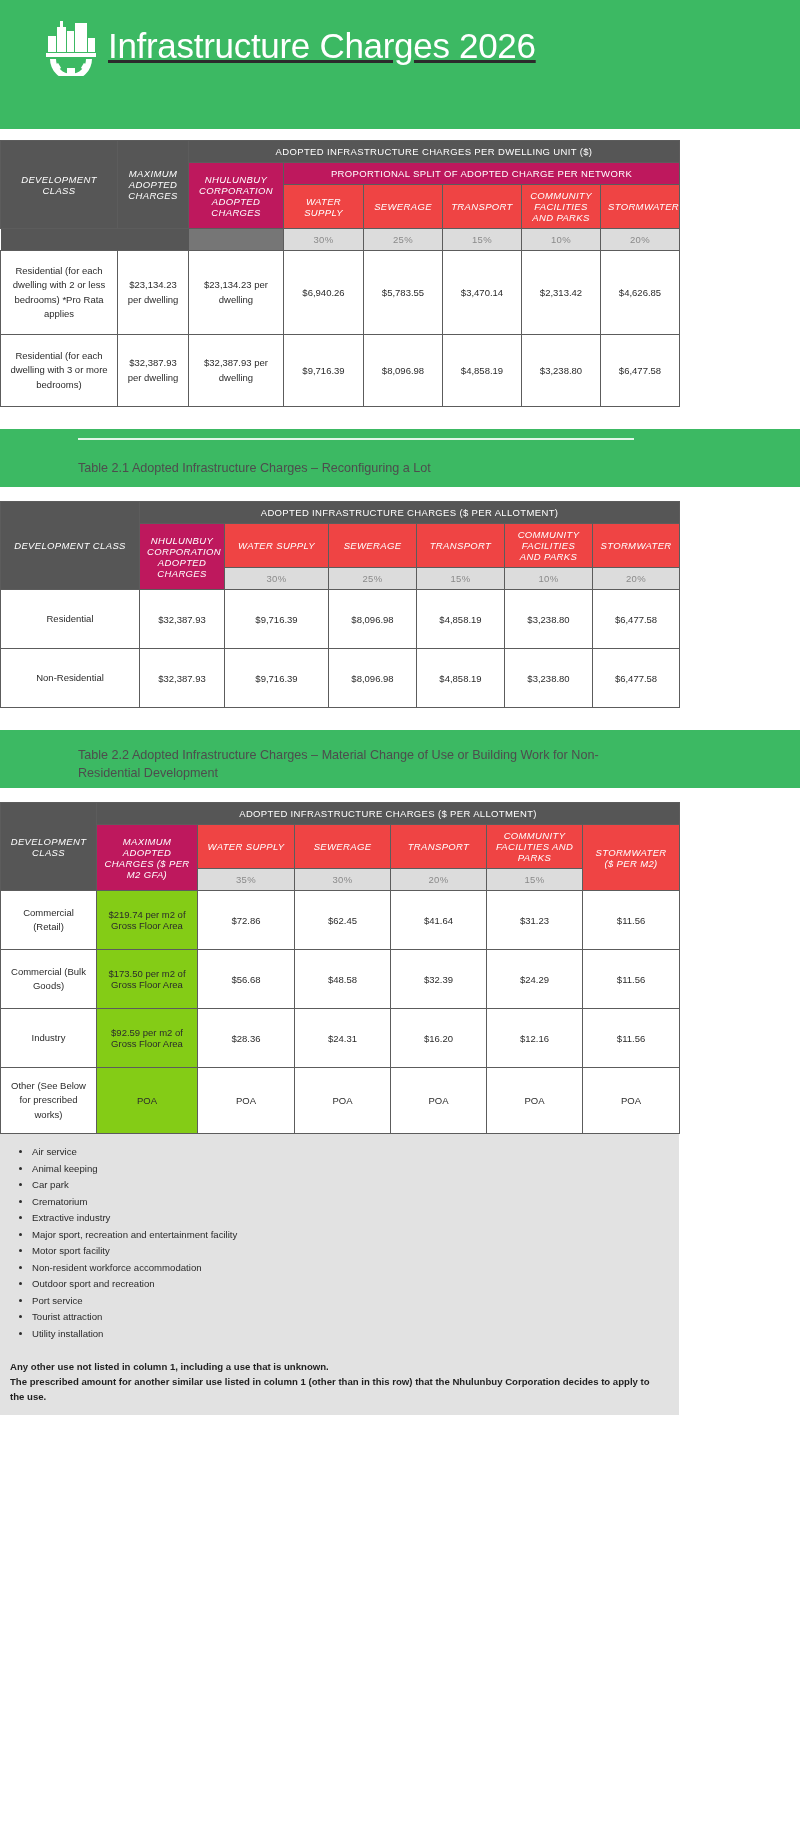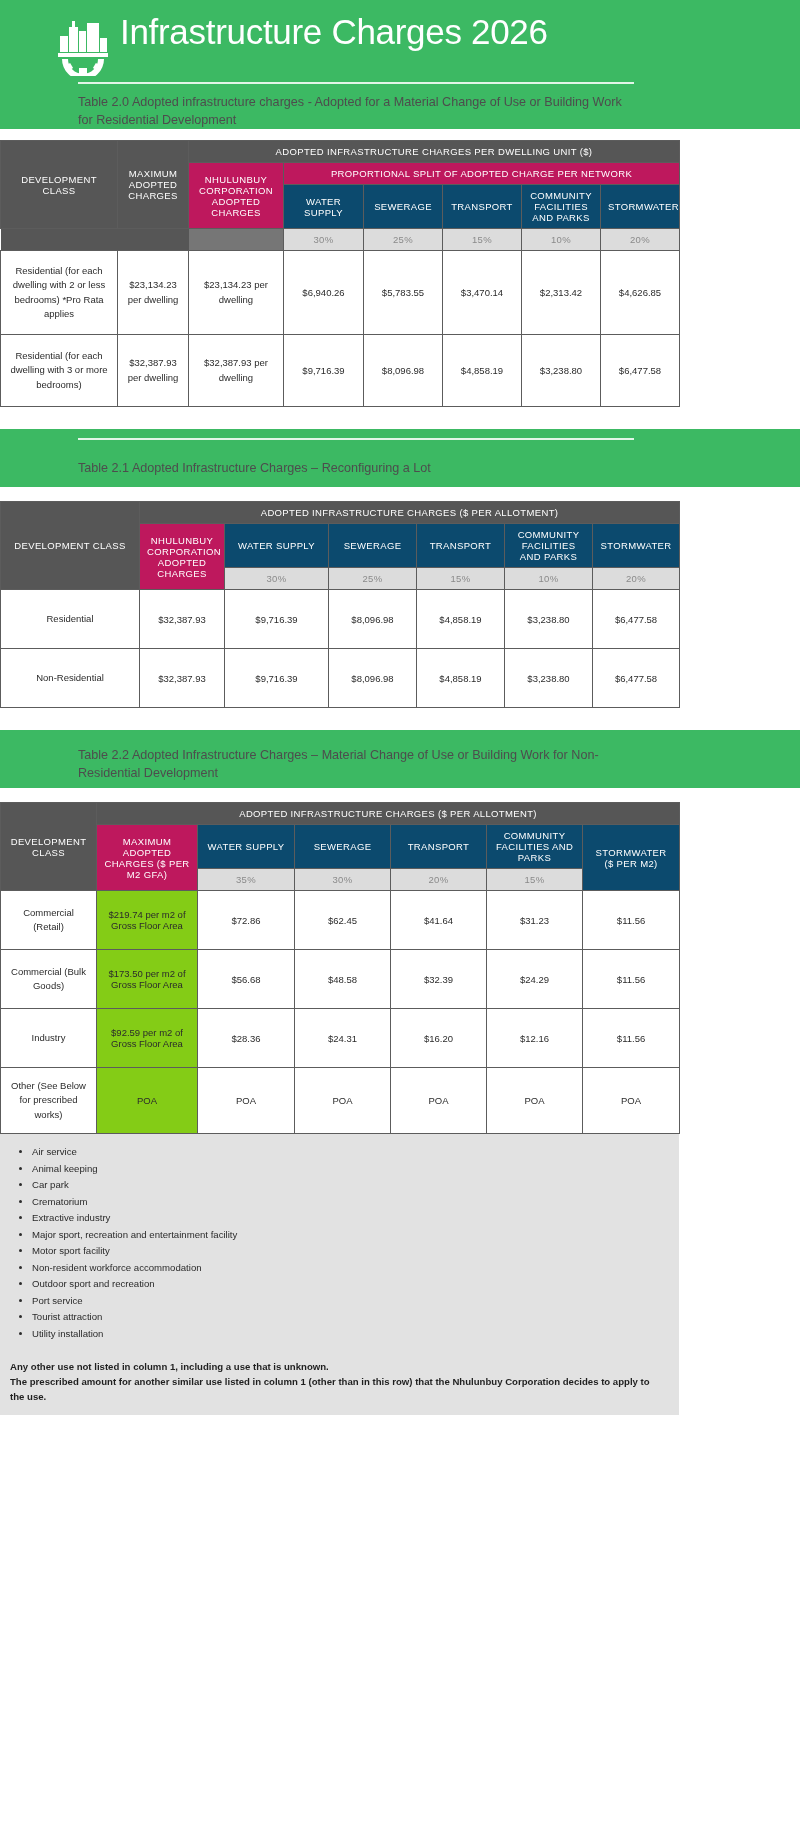--- a/index.html
+++ b/index.html
@@ -23,21 +23,23 @@
   }
   .banner-main {
     height: 129px;
     display: flex;
     flex-direction: column;
     justify-content: flex-start;
     padding: 14px 0 0 0;
   }
   .title-row {
     display: flex;
-    padding-left: 52px;
+    align-items: center;
+    padding-left: 40px;
+    text-decoration: underline;
   }
   .logo {
     width: 62px;
     height: 62px;
     flex: 0 0 62px;
     margin-right: 6px;
     position: relative;
   }
   .logo svg { display:block; width:62px; height:62px; }
   .main-title {
@@ -90,23 +92,23 @@
   table.chg td, table.chg th {
     border: 1px solid #5c5c5c;
     padding: 5px 7px;
     vertical-align: middle;
     font-weight: normal;
     text-align: center;
     font-size: 9.5px;
   }
   .hdr-dark  { background:#565656; color:#ffffff; font-size:8.2px; letter-spacing:0.35px; }
   .hdr-mid   { background:#be185d; color:#ffffff; font-size:8.2px; letter-spacing:0.35px; }
-  .hdr-light { background:#0c4a6e; color:#ffffff; font-size:8.2px; letter-spacing:0.35px; }
+  .hdr-light { background:#ef4444; color:#ffffff; font-size:8.2px; letter-spacing:0.35px; }
   .hdr-pct   { background:#dcdcdc; color:#8a8a8a; font-size:8.2px; letter-spacing:0.35px; }
-  .hdr-left  { text-align:left; }
+  .hdr-left  { text-align:left;font-style:italic; }
   .cell-left { text-align:left; font-size:10px; line-height:1.5; color:#2b2b2b;margin-left:44px; }
   .cell-num  { font-size:10px; color:#2b2b2b; }
   .cell-grey { background:#84cc16; }
 
   
   .footer-block {
     background:#e2e2e2;
     width: 679px;
     padding: 10px 0 12px 0;
   }
@@ -155,23 +157,20 @@
               <rect x="42" y="21" width="2" height="2"></rect>
             <path d="M10 45 a21 21 0 0 0 42 0 l-6 0 a15 15 0 0 1 -30 0 z"></path>
             <rect x="27" y="54" width="8" height="6"></rect>
             <rect x="14" y="50" width="6" height="6" transform="rotate(-30 17 53)"></rect>
             <rect x="42" y="50" width="6" height="6" transform="rotate(30 45 53)"></rect>
           </g>
         </svg>
       </div>
       <div class="main-title">Infrastructure Charges 2026</div>
     </div>
-    <div class="subtitle-wrap">
-      <div class="subtitle">Table 2.0 Adopted infrastructure charges - Adopted for a Material Change of Use or Building Work for Residential Development</div>
-    </div>
   </div>
 </div>
 
 <div class="spacer-white" style="height:11px;"></div>
 
 <div class="table-wrap">
 <table class="chg">
   <colgroup>
     <col style="width:117px">
         <col style="width:71px">

